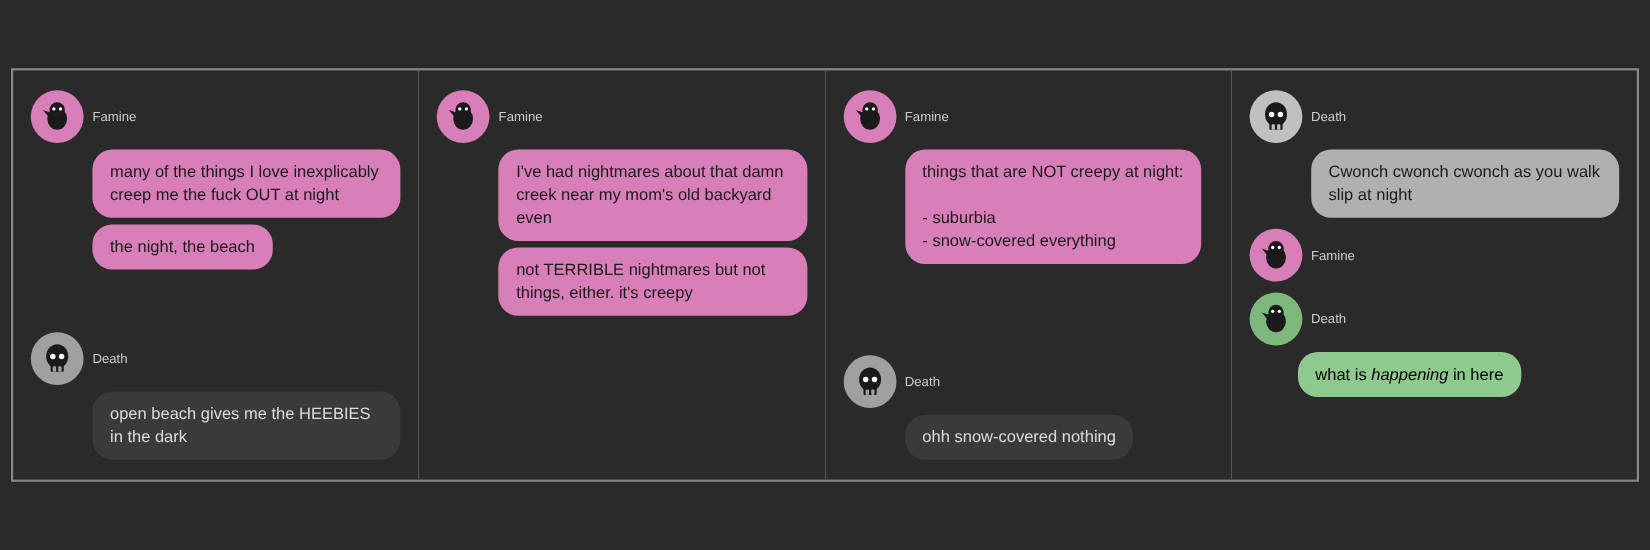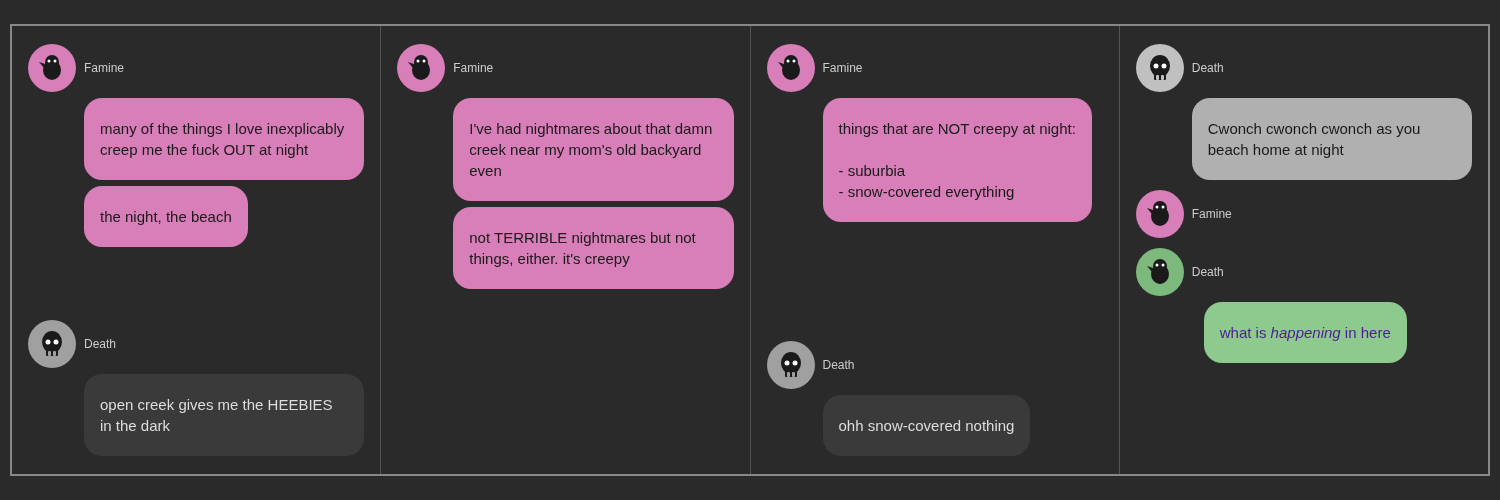--- a/index.html
+++ b/index.html
@@ -10,21 +10,21 @@
       justify-content: center;
       align-items: center;
       width: 1500px;
       height: 500px;
       overflow: hidden;
     }
     .outer-border {
       border: 2px solid #888;
       display: flex;
       width: 1480px;
-      height: 452px;
+      height: 376px;
       background: #2a2a2a;
     }
     .panel {
       flex: 1;
       border-right: 1px solid #555;
       padding: 18px 16px;
       display: flex;
       flex-direction: column;
       gap: 10px;
       overflow: hidden;
@@ -60,21 +60,21 @@
     .avatar.lightgray { background: #c0c0c0; }
 
     .username {
       font-size: 12px;
       color: #ccc;
       font-weight: normal;
     }
 
     .bubble {
       border-radius: 18px;
-      padding: 20px 16px;
+      padding: 10px 16px;
       font-size: 15px;
       line-height: 1.4;
       max-width: 300px;
       word-wrap: break-word;
     }
     .bubble.pink {
       background: #d87eb8;
       color: #1a1a1a;
       margin-left: 56px;
     }
@@ -83,22 +83,22 @@
       color: #ddd;
       margin-left: 56px;
     }
     .bubble.gray-light {
       background: #b0b0b0;
       color: #1a1a1a;
       margin-left: 56px;
     }
     .bubble.green-light {
       background: #8ec98e;
-      color: #4c1d95;
-      margin-left: 68px;
+      color: #000000;
+      margin-left: 44px;
       text-align: center;
     }
 
     .spacer { flex: 1; }
 
     em { font-style: italic; }
   </style>
 </head>
 <body>
 
@@ -130,21 +130,21 @@
             <ellipse cx="15" cy="13" rx="10" ry="11" fill="#1a1a1a"></ellipse>
             <rect x="9" y="20" width="12" height="7" rx="1" fill="#1a1a1a"></rect>
             <circle cx="11" cy="13" r="2.5" fill="white"></circle>
             <circle cx="19" cy="13" r="2.5" fill="white"></circle>
             <rect x="11" y="22" width="3" height="5" rx="1" fill="#a0a0a0"></rect>
             <rect x="16" y="22" width="3" height="5" rx="1" fill="#a0a0a0"></rect>
           </svg>
         </div>
         <span class="username">Death</span>
       </div>
-      <div class="bubble dark">open creek gives me the HEEBIES in the dark</div>
+      <div class="bubble dark">open beach gives me the HEEBIES in the dark</div>
     </div>
   </div>
 
   <div class="panel">
     <div class="message-row left">
       <div class="user-line">
         <div class="avatar pink">
           <svg width="32" height="32" viewBox="0 0 32 32">
             <ellipse cx="16" cy="18" rx="9" ry="10" fill="#1a1a1a"></ellipse>
             <ellipse cx="16" cy="10" rx="7" ry="7" fill="#1a1a1a"></ellipse>
@@ -203,21 +203,21 @@
             <ellipse cx="15" cy="13" rx="10" ry="11" fill="#1a1a1a"></ellipse>
             <rect x="9" y="20" width="12" height="7" rx="1" fill="#1a1a1a"></rect>
             <circle cx="11" cy="13" r="2.5" fill="white"></circle>
             <circle cx="19" cy="13" r="2.5" fill="white"></circle>
             <rect x="11" y="22" width="3" height="5" rx="1" fill="#c0c0c0"></rect>
             <rect x="16" y="22" width="3" height="5" rx="1" fill="#c0c0c0"></rect>
           </svg>
         </div>
         <span class="username">Death</span>
       </div>
-      <div class="bubble gray-light">Cwonch cwonch cwonch as you beach home at night</div>
+      <div class="bubble gray-light">Cwonch cwonch cwonch as you walk slip at night</div>
     </div>
     <div class="message-row left">
       <div class="user-line">
         <div class="avatar pink">
           <svg width="32" height="32" viewBox="0 0 32 32">
             <ellipse cx="16" cy="18" rx="9" ry="10" fill="#1a1a1a"></ellipse>
             <ellipse cx="16" cy="10" rx="7" ry="7" fill="#1a1a1a"></ellipse>
             <polygon points="9,12 3,10 8,16" fill="#1a1a1a"></polygon>
             <circle cx="13" cy="9" r="1.5" fill="white"></circle>
             <circle cx="19" cy="9" r="1.5" fill="white"></circle>

